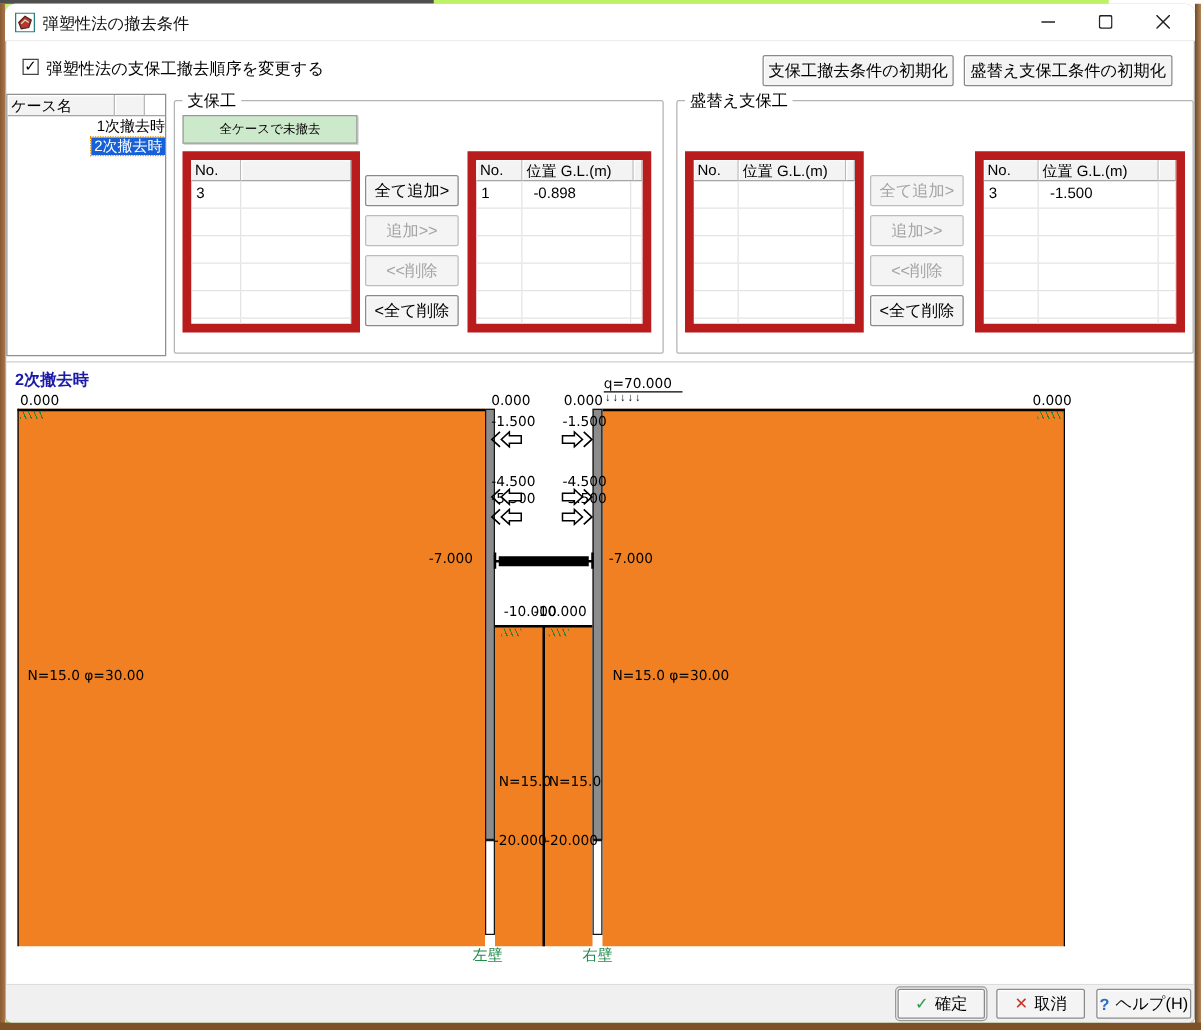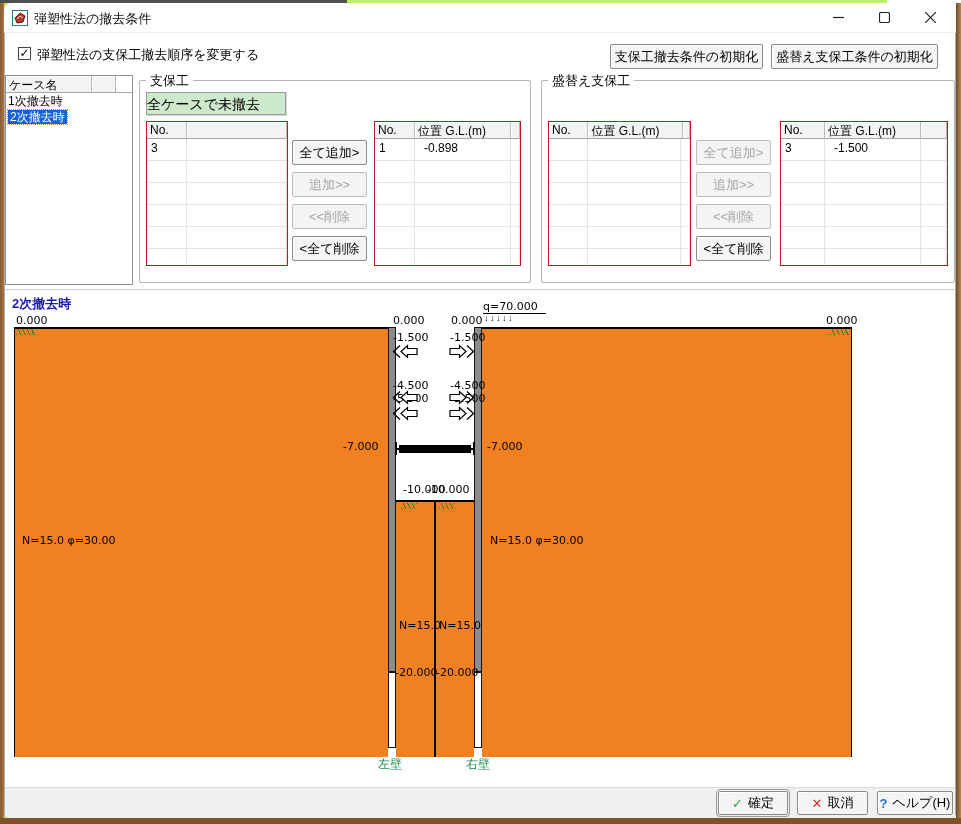--- a/index.html
+++ b/index.html
@@ -29,35 +29,35 @@
         display:flex;align-items:center;justify-content:center;white-space:nowrap;
         box-shadow:inset 1px 1px 0 #fff;}
   .push.disabled{color:#a4a4a4;border-color:#bdbdbd;box-shadow:none;}
 
   
   .case-panel{left:5px;top:75px;width:128px;height:210px;background:#fff;border:1px solid #8f8f8f;overflow:hidden;}
   .cp-head{display:flex;height:17px;}
   .hcell{background:#f3f3f3;border-right:1px solid #b9b9b9;border-bottom:1px solid #a5a5a5;
          box-shadow:inset 1px 1px 0 #fff;font-size:12px;padding:1px 3px 0 3px;box-sizing:border-box;
          white-space:nowrap;overflow:hidden;}
-  .cp-item{font-size:12px;height:16px;line-height:16px;padding-left:2px;white-space:nowrap;color:#000;}
+  .cp-item{font-size:12px;height:16px;line-height:16px;padding-left:2px;white-space:nowrap;color:#000;text-align:right;}
   .cp-item .sel{background:var(--selection-blue,#1660d8);color:#fff;outline:1px dotted #e08a00;padding:0 2px;}
 
   
   .gbox{border:1px solid #b4b4b4;border-radius:2px;}
   .glabel{position:absolute;top:-9px;left:6px;background:#fff;padding:0 4px;font-size:13px;color:#000;white-space:nowrap;}
 
   
-  .banner{height:23px;line-height:22px;text-align:left;font-size:14px;color:#000;
+  .banner{height:23px;line-height:22px;text-align:center;font-size:10px;color:#000;
           border:1px solid #9a9a9a;box-shadow:1px 1px 0 #d7d7d7;}
   .banner.green{background:var(--header-green,#cde9cb);}
   .banner.blue{background:var(--header-blue,#a9cbea);}
 
   
-  .grid{background:#fff;border:1px solid #b91c1c;font-size:12px;overflow:hidden;}
+  .grid{background:#fff;border:7px solid #b91c1c;font-size:12px;overflow:hidden;}
   .grow{display:flex;height:21px;border-bottom:1px solid #e3e3e3;}
   .ghead{display:flex;height:17px;}
   .gcell{border-right:1px solid #e3e3e3;padding:2px 4px 0 4px;box-sizing:border-box;
          white-space:nowrap;overflow:hidden;color:#000;}
   .gval{padding-left:9px;}
 
   
   .tbtn{width:75px;height:25px;}
 
   

